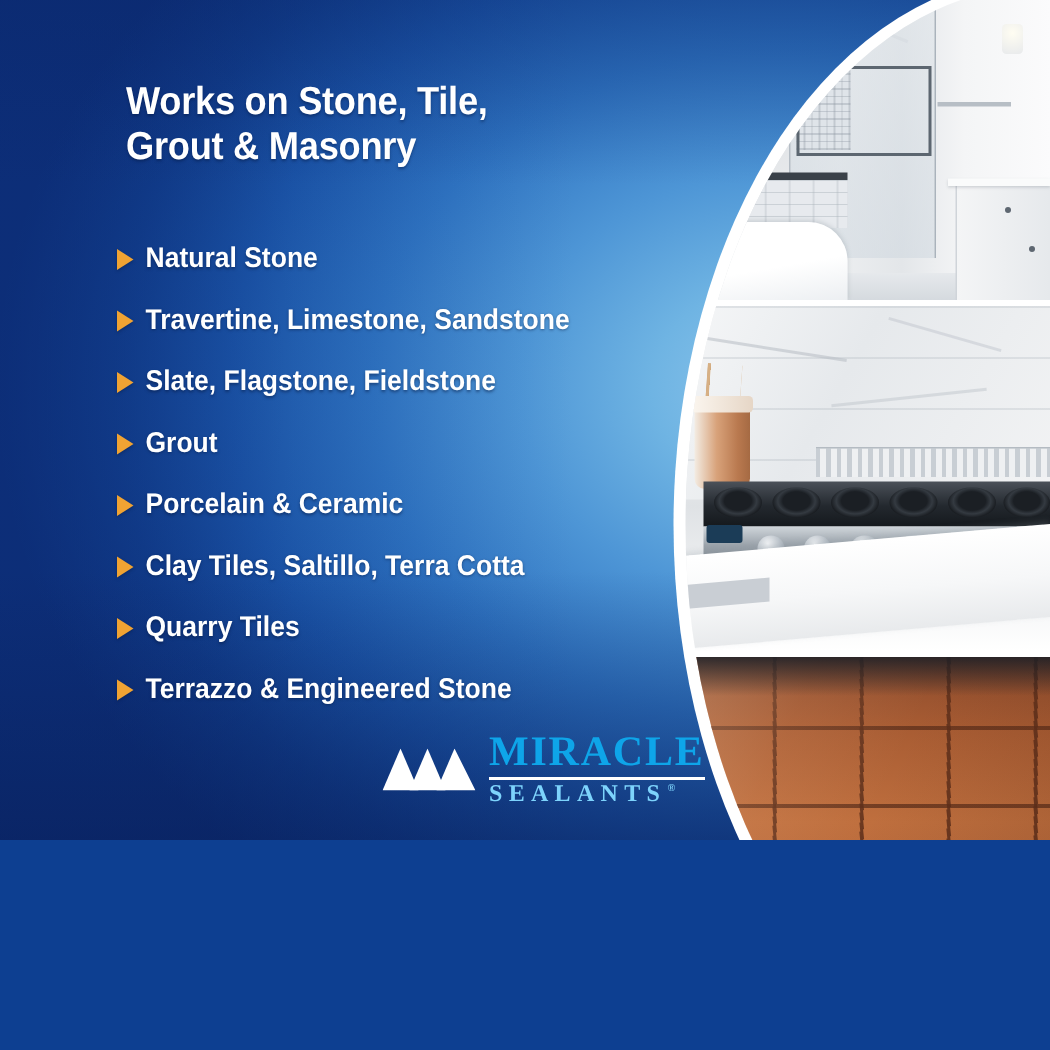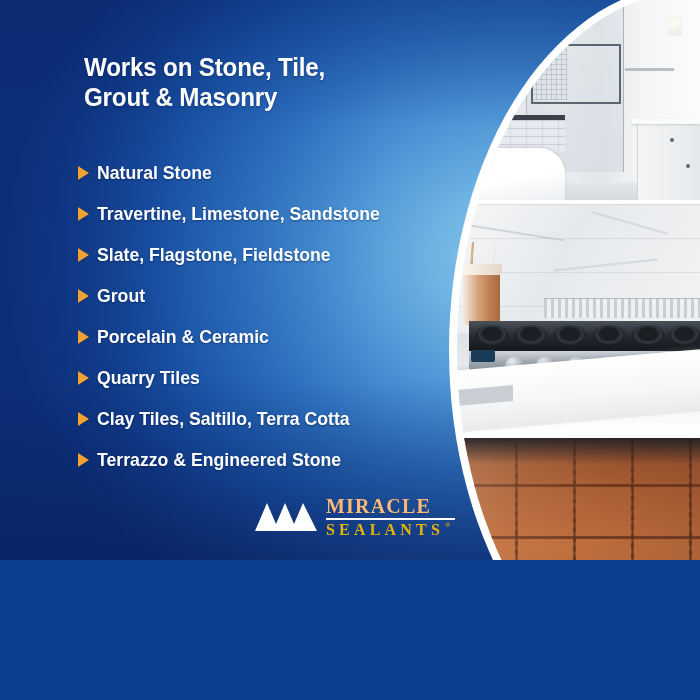--- a/index.html
+++ b/index.html
@@ -247,26 +247,26 @@
 
   
   .logo{
     position:absolute;left:255px;bottom:22px;
     display:flex;align-items:center;gap:9px;
   }
   .peaks{display:flex;align-items:flex-end;gap:2px;}
   .peaks svg{display:block;}
   .logo-words{display:flex;flex-direction:column;}
   .logo-top{
-    color:#fdba74;font-family:"Liberation Serif", serif;font-weight:bold;
-    font-size:20px;letter-spacing:1.2px;line-height:1;
+    color:#0ea5e9;font-family:"Liberation Serif", serif;font-weight:bold;
+    font-size:28px;letter-spacing:1.2px;line-height:1;
   }
   .logo-rule{height:2px;background:#fff;margin:2px 0 2px 0;}
   .logo-bot{
-    color:#eab308;font-family:"Liberation Serif", serif;font-weight:bold;
+    color:#7dd3fc;font-family:"Liberation Serif", serif;font-weight:bold;
     font-size:16px;letter-spacing:4.2px;line-height:1;
     display:flex;align-items:flex-start;
   }
   .reg{font-size:7px;line-height:1;margin-left:1px;}
 </style>
 </head>
 <body>
 
 <div id="stage">
 
@@ -363,25 +363,25 @@
       <li>
         <span class="tri"></span>
         <span class="btxt">Grout</span>
       </li>
       <li>
         <span class="tri"></span>
         <span class="btxt">Porcelain &amp; Ceramic</span>
       </li>
       <li>
         <span class="tri"></span>
+        <span class="btxt">Clay Tiles, Saltillo, Terra Cotta</span>
+      </li>
+      <li>
+        <span class="tri"></span>
         <span class="btxt">Quarry Tiles</span>
-      </li>
-      <li>
-        <span class="tri"></span>
-        <span class="btxt">Clay Tiles, Saltillo, Terra Cotta</span>
       </li>
       <li>
         <span class="tri"></span>
         <span class="btxt">Terrazzo &amp; Engineered Stone</span>
       </li>
     </ul>
 
   </div>
 
   <div class="logo">

